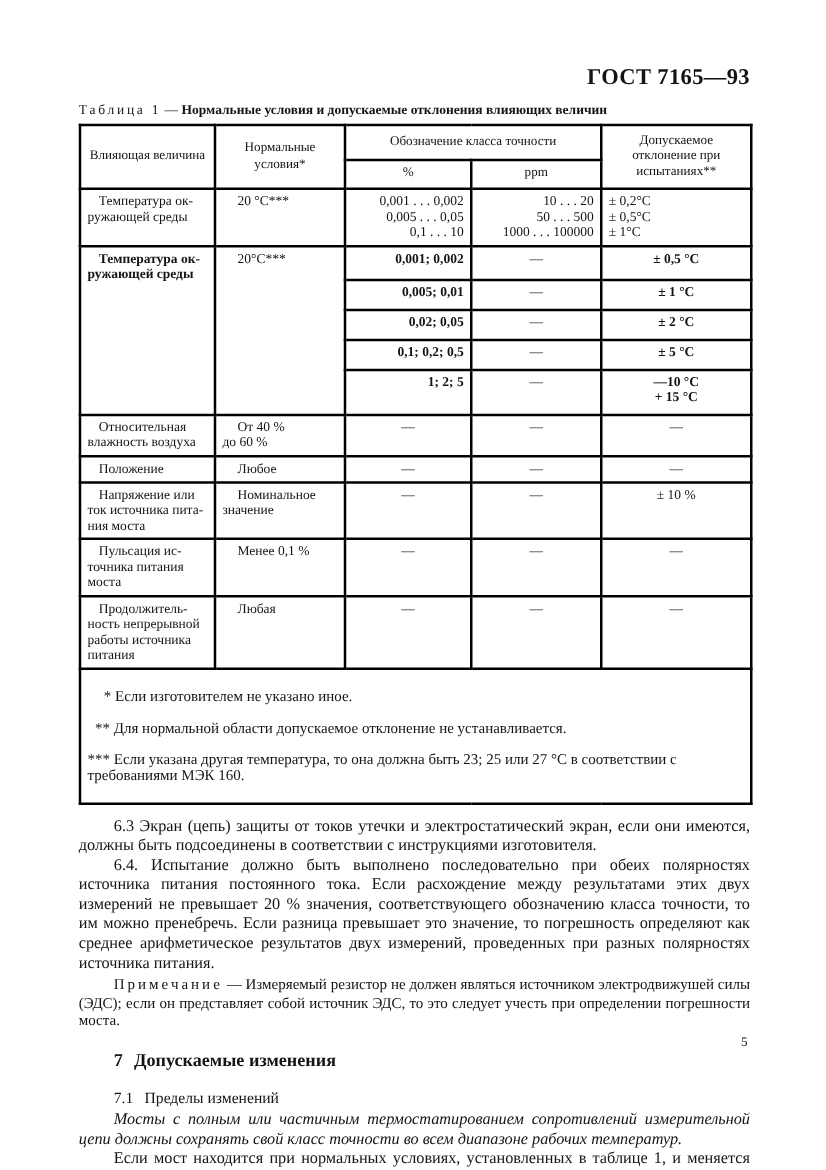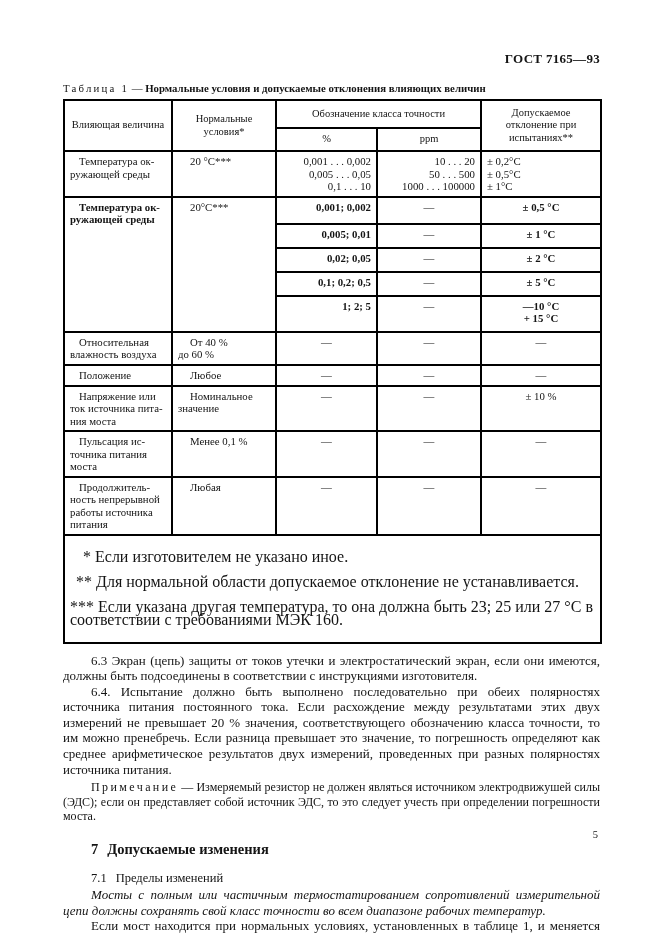--- a/index.html
+++ b/index.html
@@ -5,21 +5,21 @@
   * { box-sizing: border-box; }
   html,body { margin:0; padding:0; background:#e8e8e8; }
   .page {
     position:relative; width:661px; height:936px; margin:0 auto;
     background:#ffffff; color:#141414;
     font-family:"Liberation Serif","DejaVu Serif",serif;
     overflow:hidden;
   }
   .gost-header {
     position:absolute; top:51px; right:61px;
-    font-weight:bold; font-size:13px; letter-spacing:.3px;
+    font-weight:bold; font-size:18px; letter-spacing:.3px;
   }
   .content { position:absolute; left:63px; top:82px; width:537px; }
 
   
   .caption { font-size:10.8px; margin:0 0 4px 0; line-height:13px; }
   .caption .cap-label { letter-spacing:2.2px; }
   .caption .cap-title { font-weight:bold; }
 
   
   table.tbl {
@@ -36,21 +36,21 @@
   }
   table.tbl td { vertical-align:top; }
   td.c-name { text-indent:9px;margin-left:30px; }
   td.c-cond { text-indent:12px; }
   td.c-val  { padding-left:14px;text-align:right; }
   td.c-dev  { padding-left:11px; }
   td.center { text-align:center; text-indent:0; padding-left:5px; }
   td.bold   { font-weight:bold; }
   tr.hdr2 th { height:23px; }
   td.footnotes {
-    font-size:16px; line-height:12.3px; padding:5px 7px 6px 7px;
+    font-size:12px; line-height:12.3px; padding:5px 7px 6px 7px;
     vertical-align:top; white-space:normal;
   }
   .fn1 { padding-left:13px; }
   .fn2 { padding-left:6px; }
   .fn3 { padding-left:0; }
 
   
   .para {
     font-size:13px; line-height:15.6px; text-align:justify;
     text-indent:28px; margin:0;

